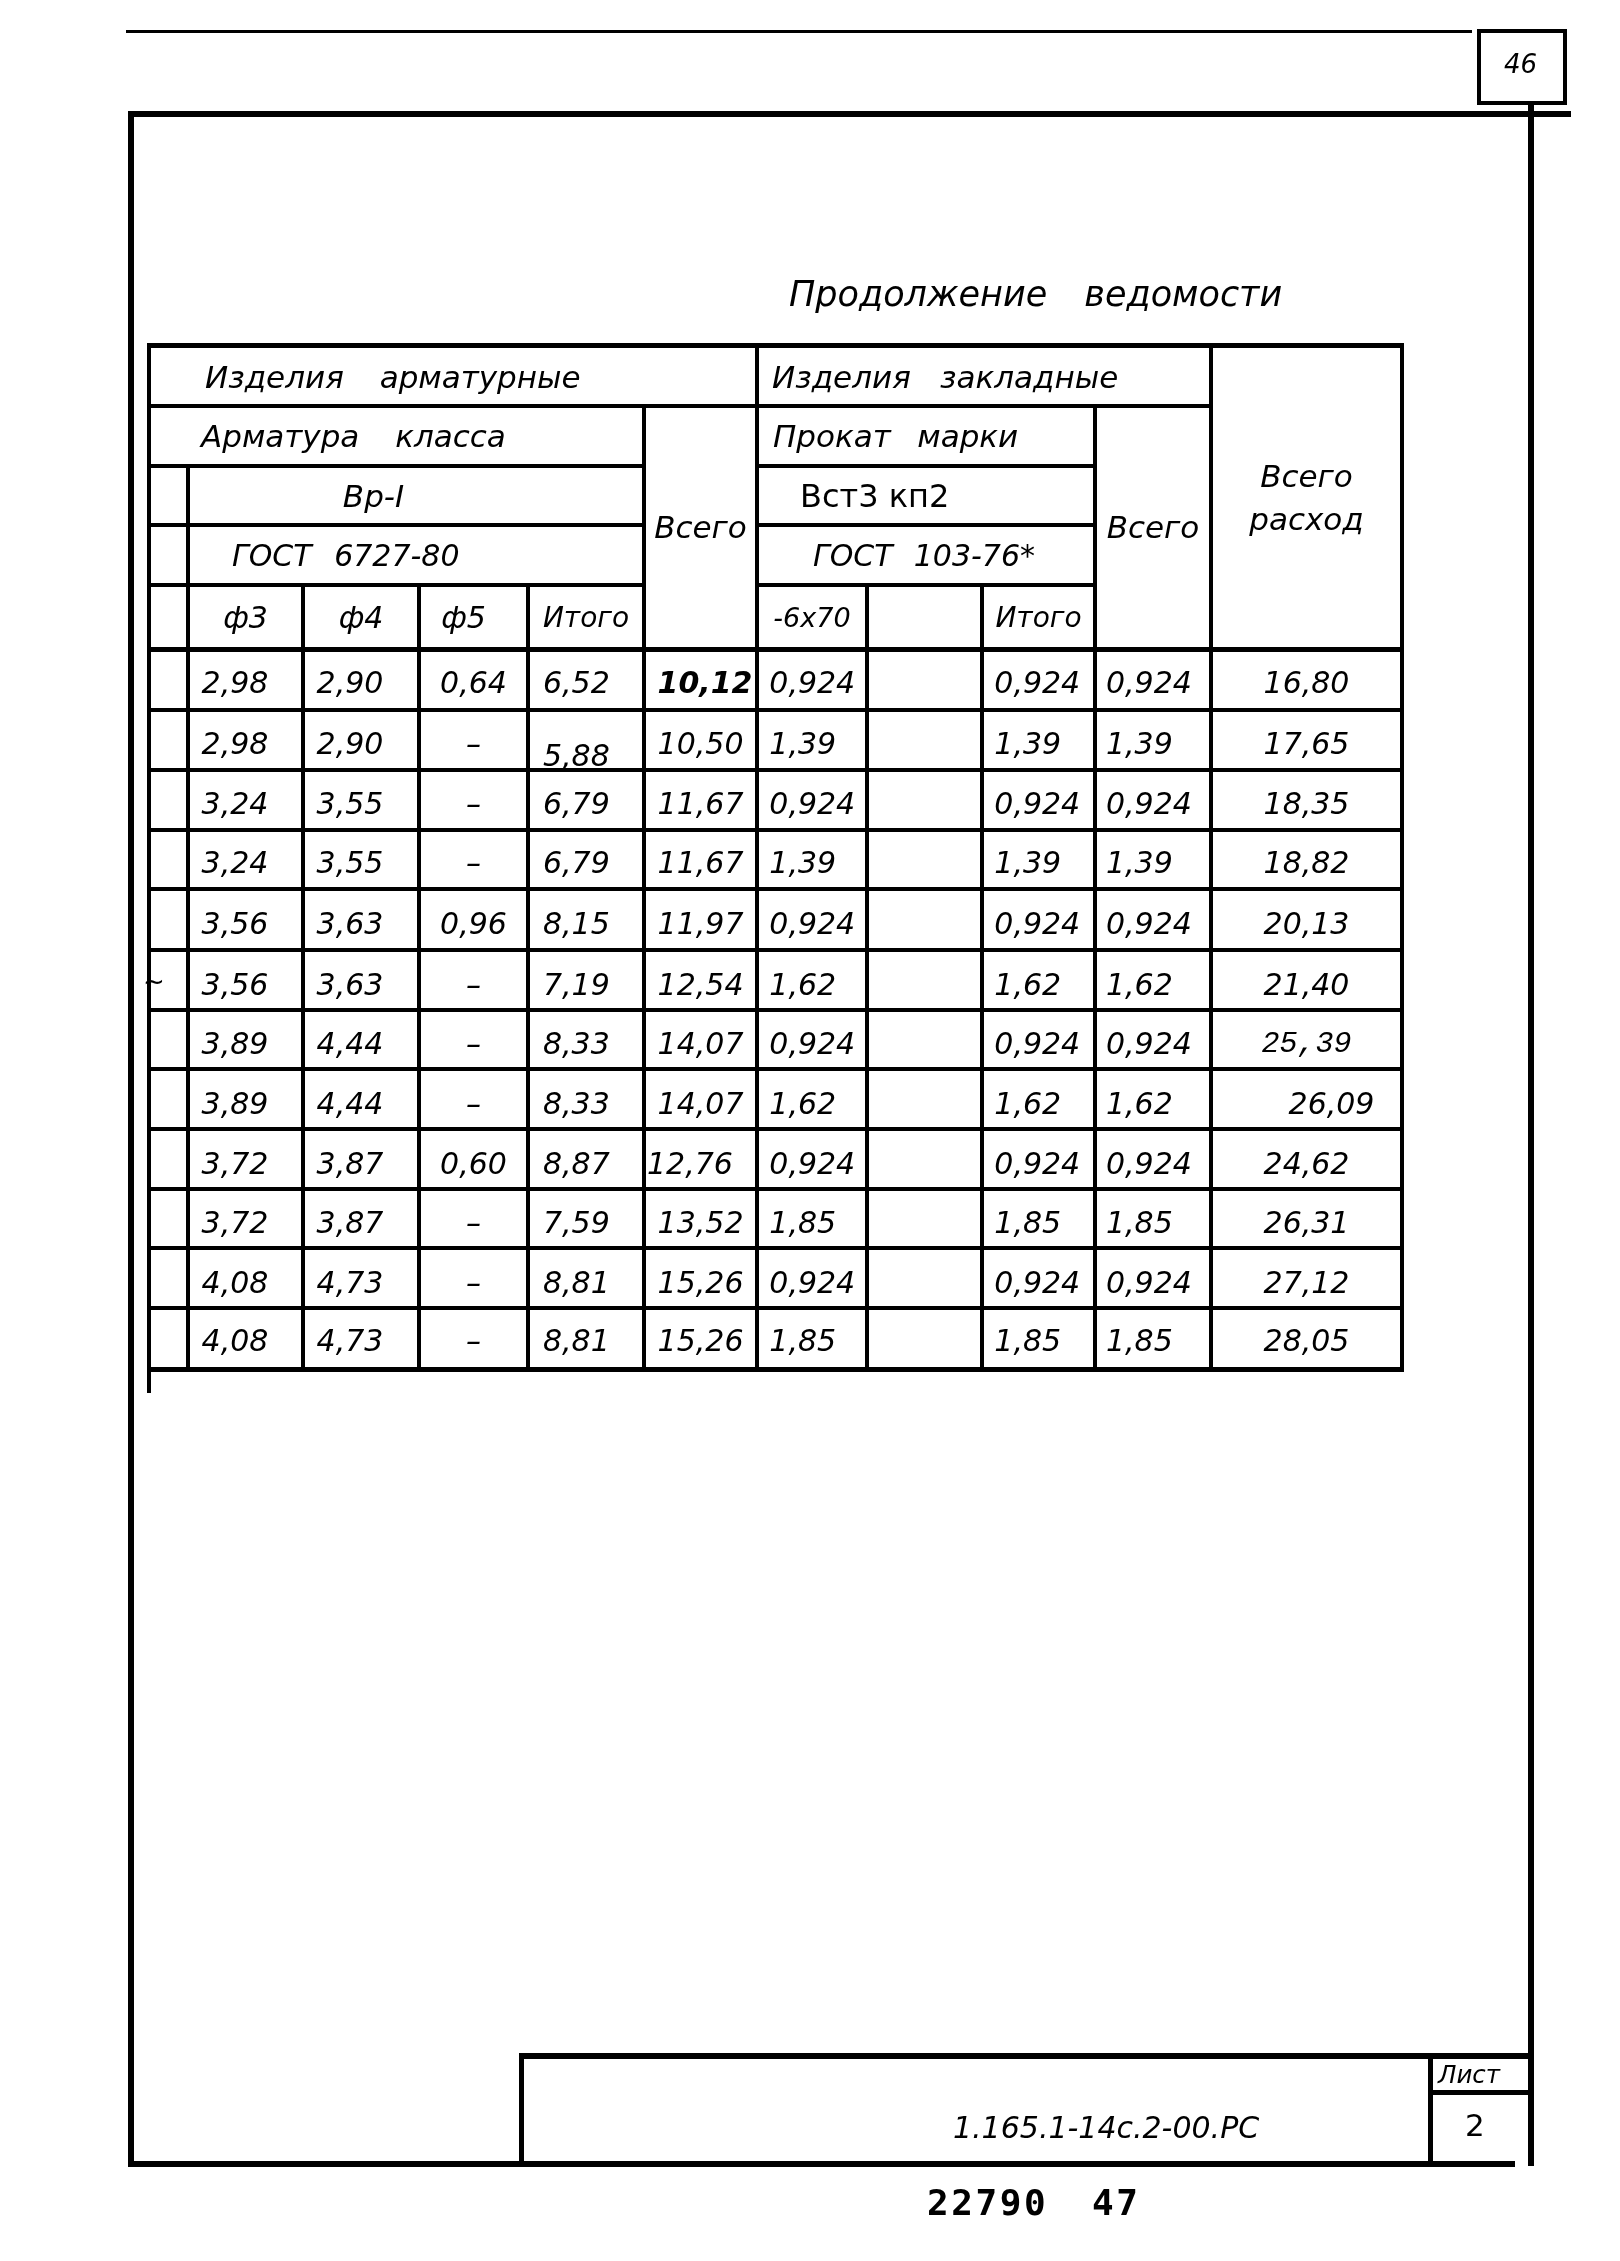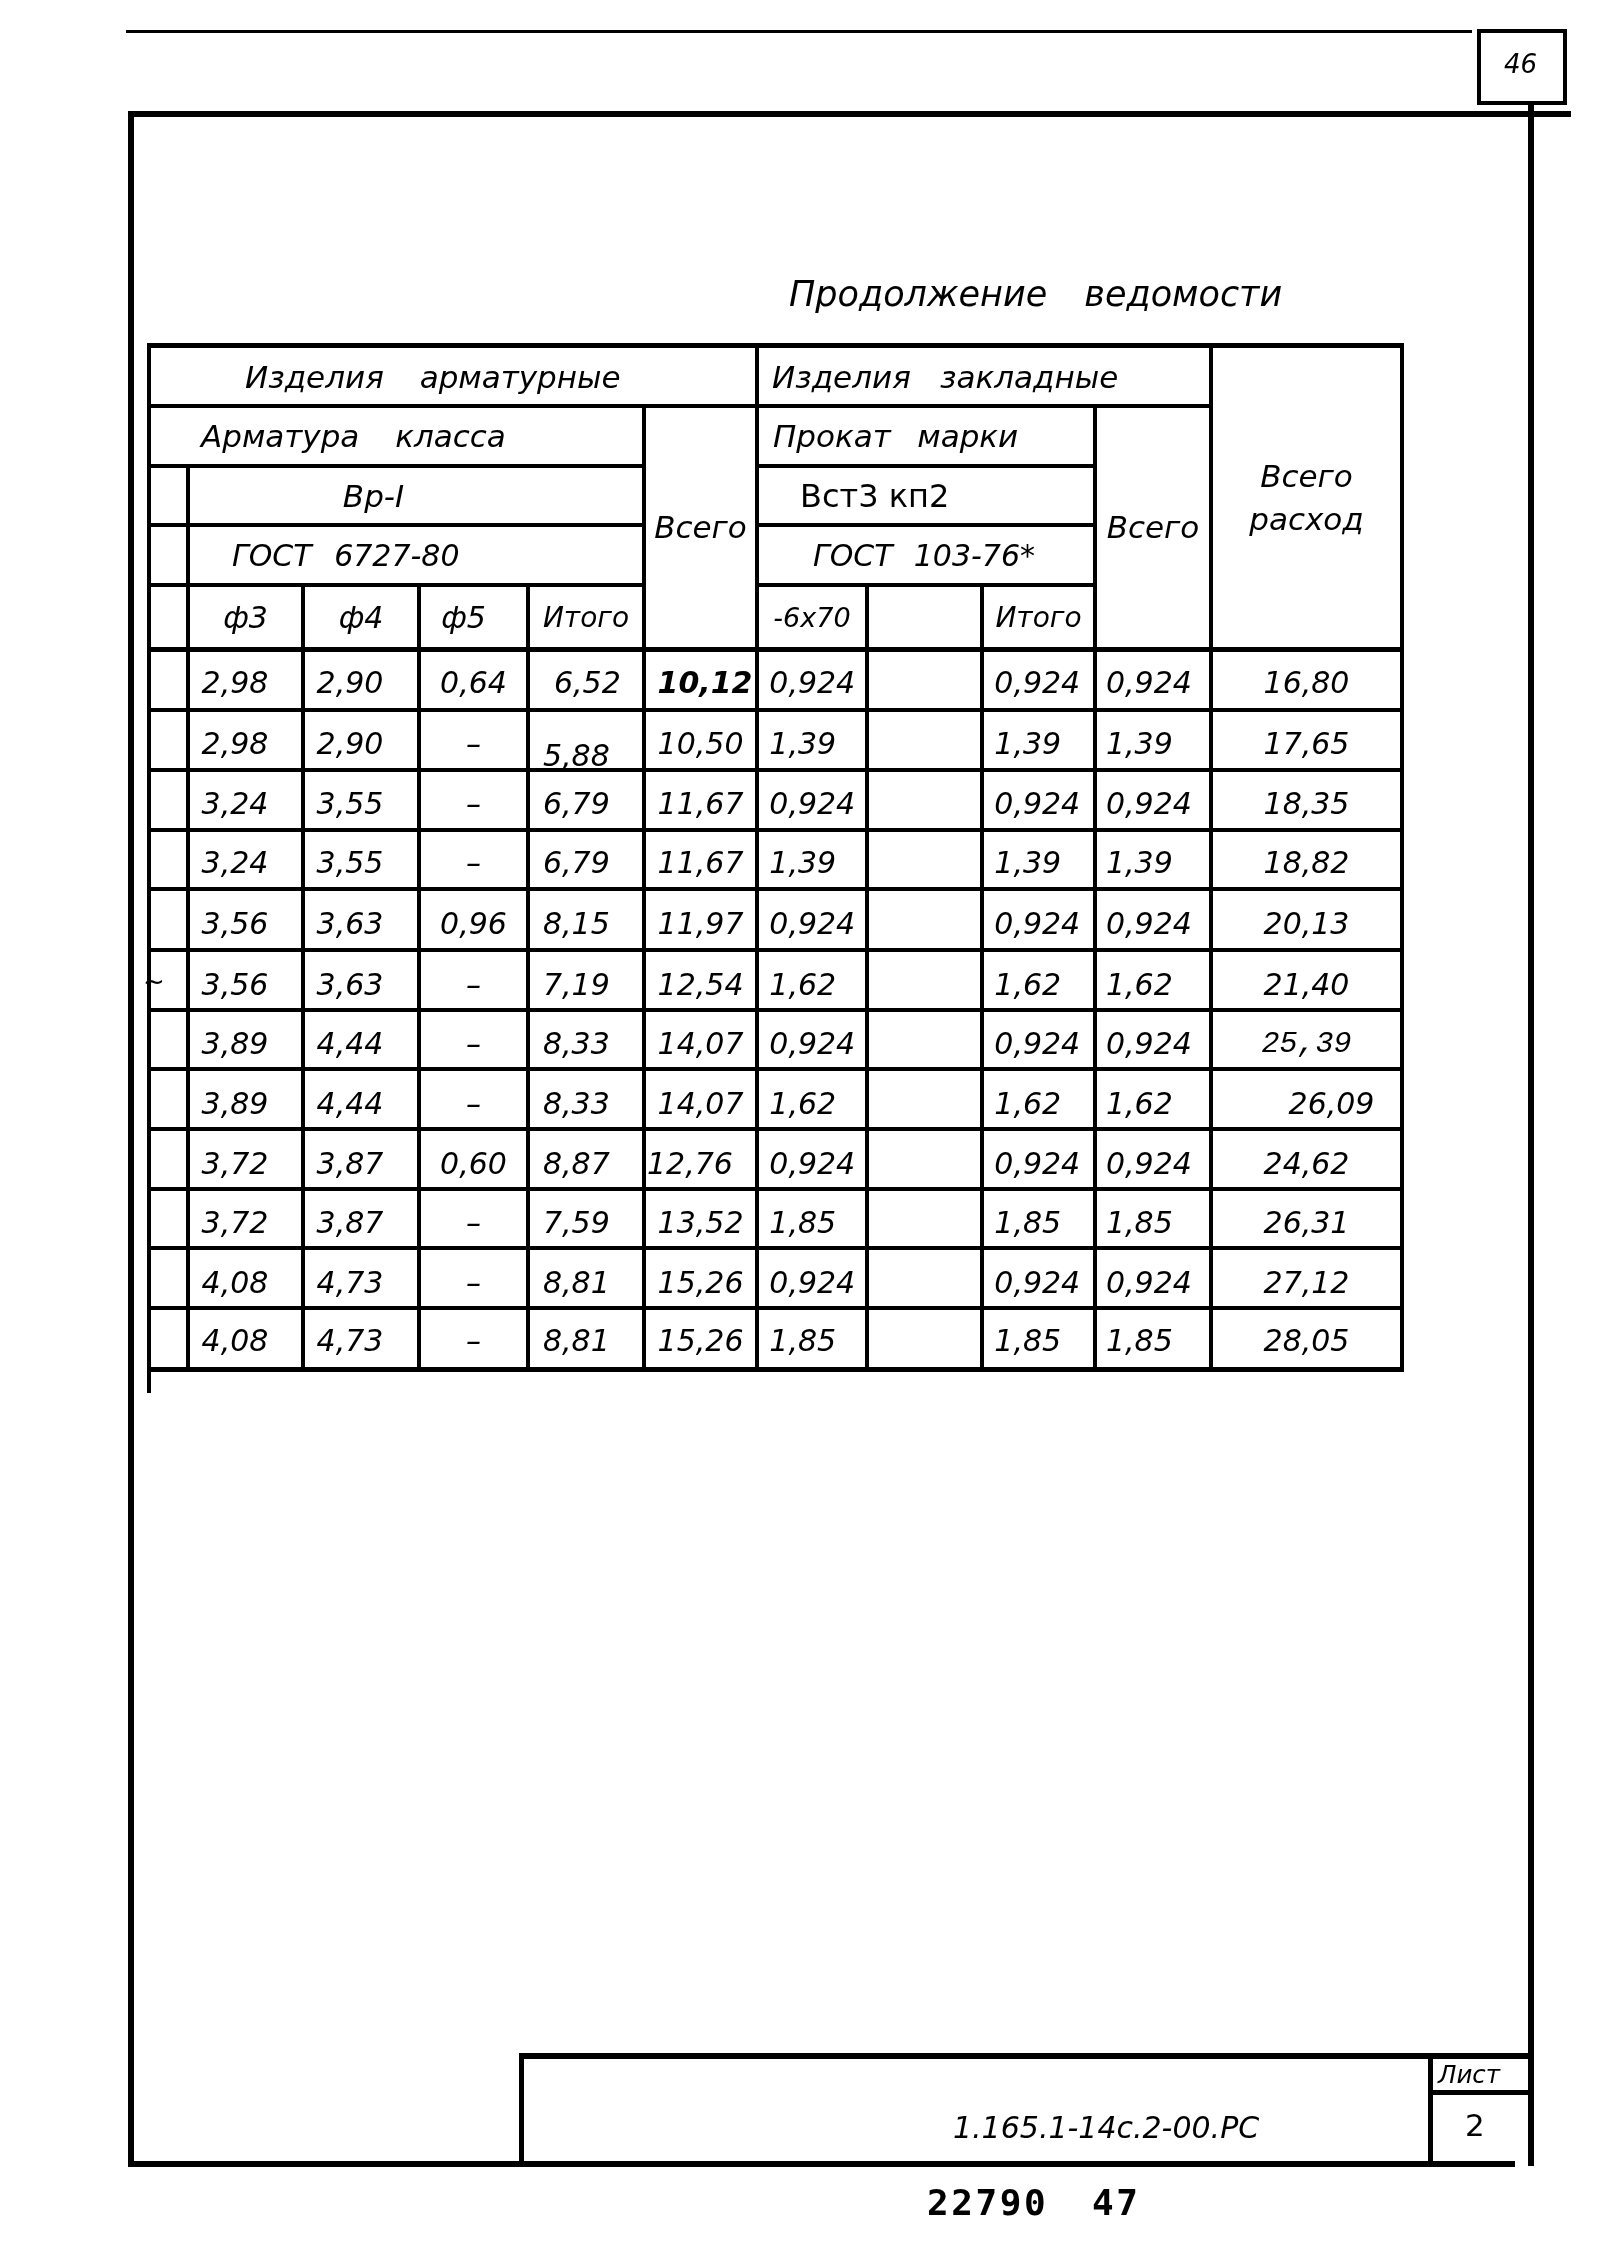--- a/index.html
+++ b/index.html
@@ -63,21 +63,21 @@
   <div class="vline" style="left:417px; top:583px; height:789px;"></div>
   <div class="vline" style="left:526px; top:583px; height:789px;"></div>
   <div class="vline" style="left:642px; top:404px; height:967px;"></div>
   <div class="vline" style="left:755px; top:343px; height:1029px;"></div>
   <div class="vline" style="left:865px; top:583px; height:789px;"></div>
   <div class="vline" style="left:980px; top:583px; height:789px;"></div>
   <div class="vline" style="left:1093px; top:404px; height:967px;"></div>
   <div class="vline" style="left:1209px; top:343px; height:1029px;"></div>
   <div class="vline" style="left:1400px; top:343px; height:1029px;"></div>
 
-  <div class="cell" style="left:205px; top:348px; width:541px; height:57px; font-size:31px; word-spacing:26px;margin-left:40px;">Изделия арматурные</div>
+  <div class="cell" style="left:205px; top:348px; width:541px; height:57px; font-size:31px; word-spacing:26px;">Изделия арматурные</div>
   <div class="cell" style="left:772px; top:348px; width:425px; height:57px; font-size:31px; word-spacing:19.3px;">Изделия закладные</div>
 
   <div class="cell" style="left:201px; top:408px; width:438px; height:55px; font-size:31px; word-spacing:26px;">Арматура класса</div>
   <div class="cell c" style="left:190px; top:468px; width:367px; height:55px; font-size:31px;">Вр-I</div>
   <div class="cell" style="left:232px; top:527px; width:406px; height:56px; font-size:30px; word-spacing:13px;">ГОСТ 6727-80</div>
   <div class="cell c" style="left:646px; top:408px; width:109px; height:238px; font-size:31px;">Всего</div>
 
   <div class="cell" style="left:773px; top:408px; width:319px; height:55px; font-size:31px; word-spacing:16.7px;">Прокат марки</div>
   <div class="cell" style="left:800px; top:468px; width:290px; height:55px; font-size:32px; font-style:normal;">Вст3 кп2</div>
   <div class="cell" style="left:813px; top:527px; width:277px; height:56px; font-size:30px; word-spacing:11.6px;">ГОСТ 103-76*</div>
@@ -93,21 +93,21 @@
   <div class="cell c" style="left:421px; top:587px; width:85px; height:60px;">ф5</div>
   <div class="cell c" style="left:530px; top:587px; width:112px; height:60px; font-size:28px;">Итого</div>
   <div class="cell c" style="left:759px; top:587px; width:106px; height:60px; font-size:27px;">-6х70</div>
   <div class="cell c" style="left:869px; top:587px; width:111px; height:60px;"></div>
   <div class="cell c" style="left:984px; top:587px; width:109px; height:60px; font-size:28px;">Итого</div>
 
   <div id="rows">
       <div class="cell" style="left: 190px; top: 653px; width: 111px; height: 59px; padding-left: 11.6px;">2,98</div>
       <div class="cell" style="left: 305px; top: 653px; width: 112px; height: 59px; padding-left: 11.6px;">2,90</div>
       <div class="cell c" style="left: 421px; top: 653px; width: 105px; height: 59px;">0,64</div>
-      <div class="cell" style="left: 530px; top: 653px; width: 112px; height: 59px; padding-left: 24px; font-style: italic;">6,52</div>
+      <div class="cell" style="left: 530px; top: 653px; width: 112px; height: 59px; padding-left: 13px; font-style: italic;">6,52</div>
       <div class="cell" style="left: 646px; top: 653px; width: 109px; height: 59px; padding-left: 11.6px; font-weight: bold;">10,12</div>
       <div class="cell" style="left: 759px; top: 653px; width: 106px; height: 59px; padding-left: 10.3px;">0,924</div>
       <div class="cell" style="left: 869px; top: 653px; width: 111px; height: 59px; padding-left: 10.3px;"></div>
       <div class="cell" style="left: 984px; top: 653px; width: 109px; height: 59px; padding-left: 10.3px;">0,924</div>
       <div class="cell" style="left: 1097px; top: 653px; width: 112px; height: 59px; padding-left: 9px;">0,924</div>
       <div class="cell c" style="left: 1213px; top: 653px; width: 187px; height: 59px;">16,80</div>
       <div class="cell" style="left: 190px; top: 716px; width: 111px; height: 55px; padding-left: 11.6px;">2,98</div>
       <div class="cell" style="left: 305px; top: 716px; width: 112px; height: 55px; padding-left: 11.6px;">2,90</div>
       <div class="cell c" style="left: 421px; top: 716px; width: 105px; height: 55px;">–</div>
       <div class="cell" style="left: 530px; top: 728px; width: 92px; height: 55px; padding-left: 13px;">5,88</div>

